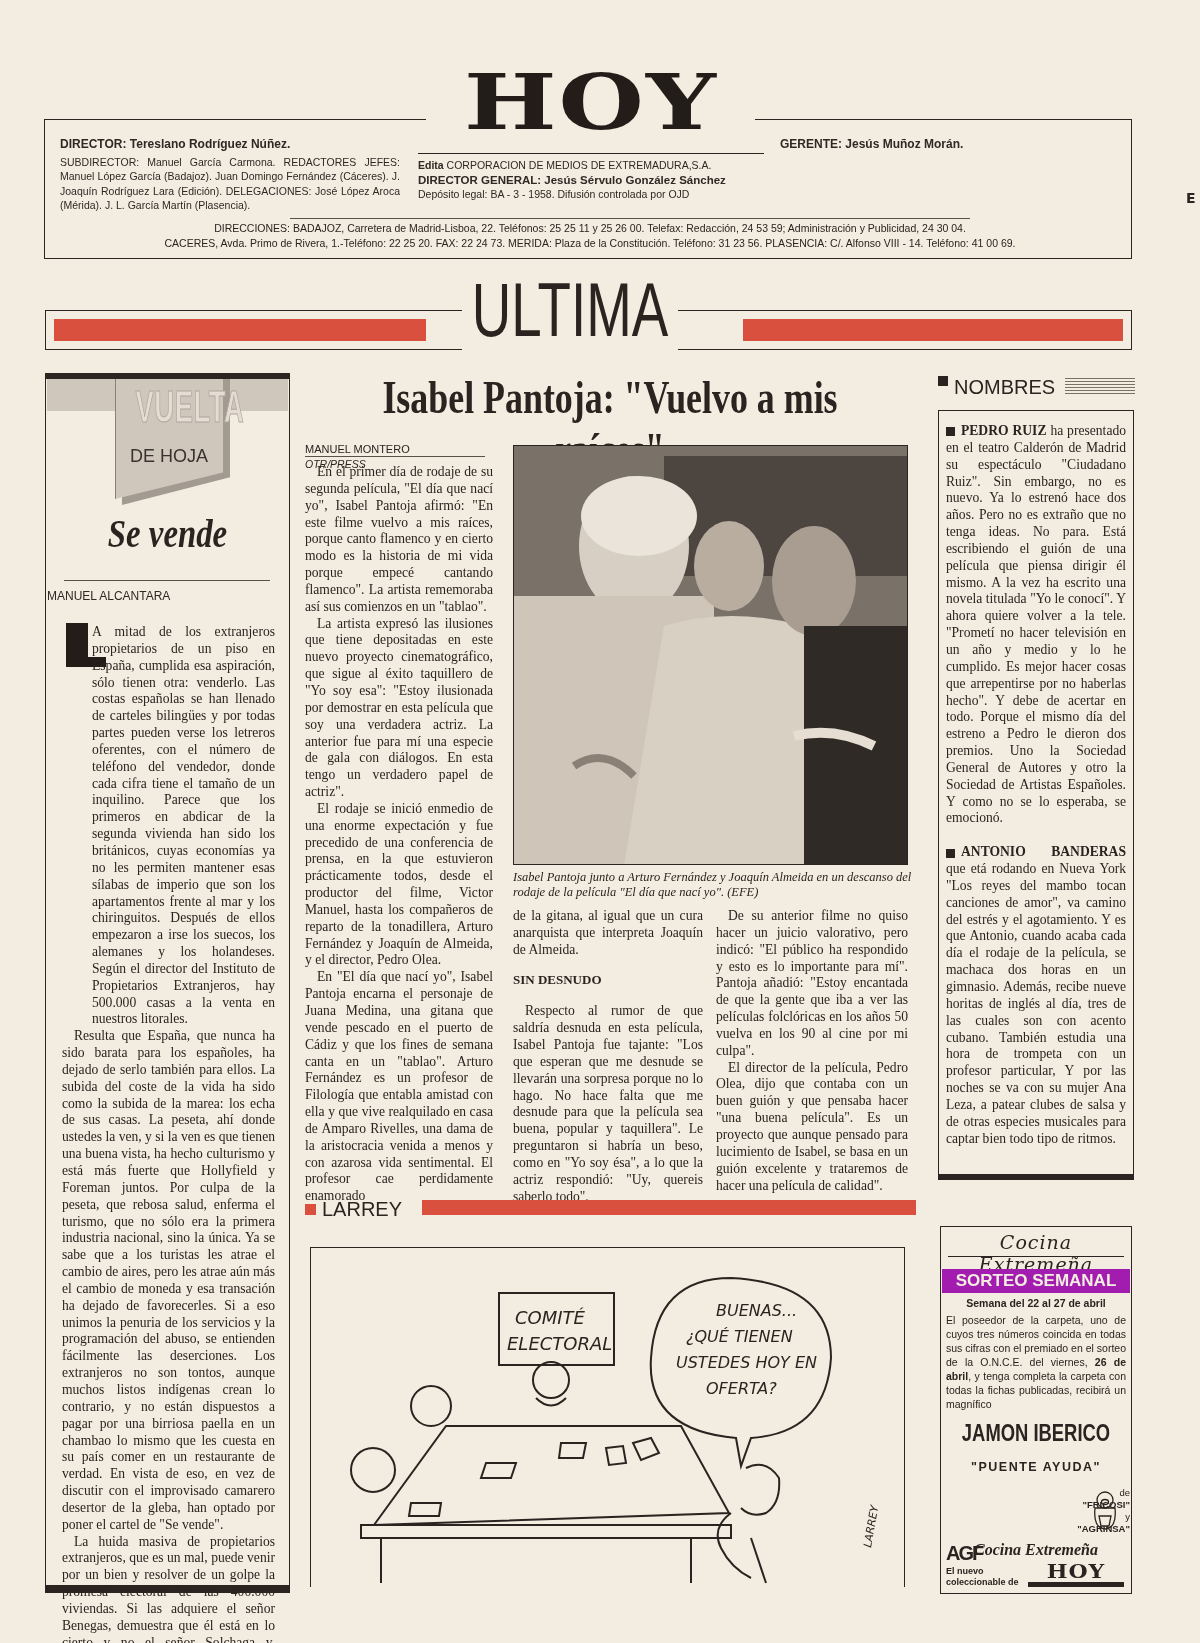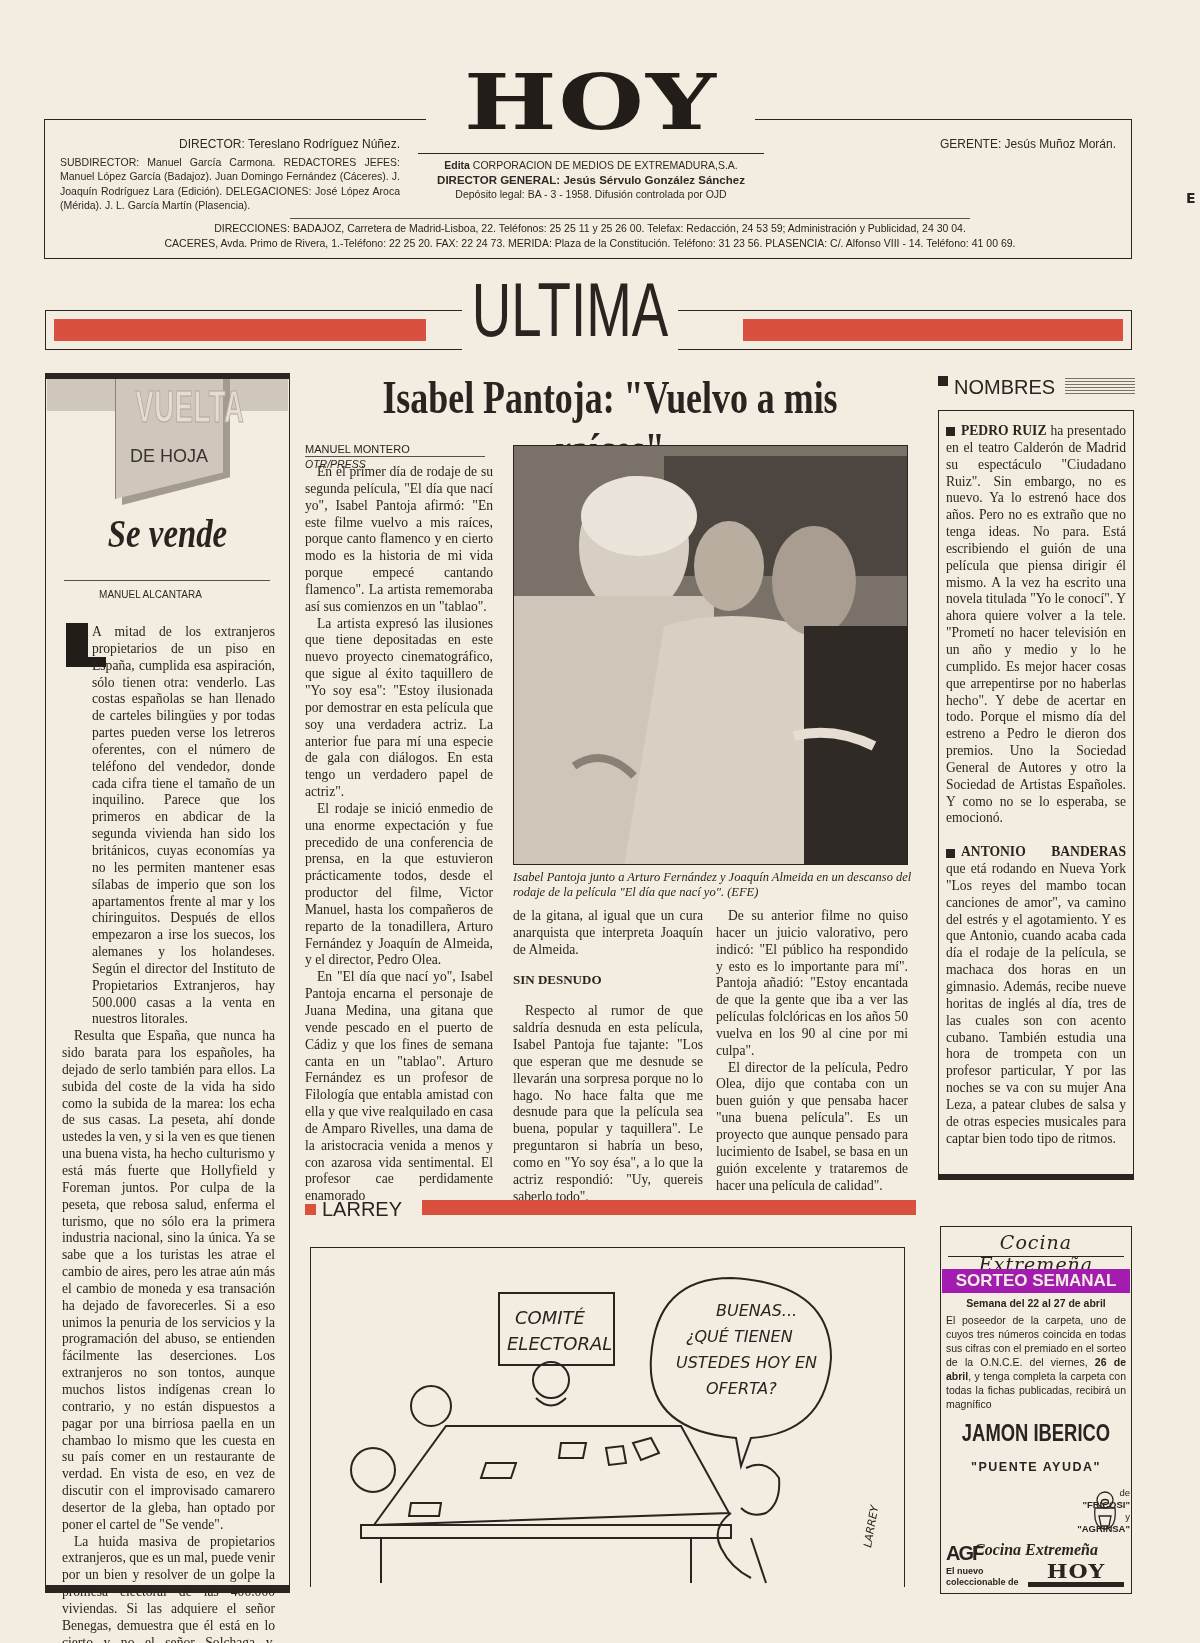--- a/index.html
+++ b/index.html
@@ -9,41 +9,41 @@
   .sans { font-family: "Liberation Sans", sans-serif; }
 
   
   .mast-box { left: 44px; top: 119px; width: 1088px; height: 140px; border: 1.5px solid #2c2420; border-top: none; }
   .mast-top-l { left: 44px; top: 119px; width: 382px; border-top: 1.5px solid #2c2420; }
   .mast-top-r { left: 755px; top: 119px; width: 377px; border-top: 1.5px solid #2c2420; }
   .logo { left: 418px; top: 68px; width: 346px; height: 88px; font-family: "DejaVu Serif", serif; font-weight: bold; font-size: 98px; line-height: 88px; letter-spacing: 2px; text-align: center; color: #231d1a; transform: scaleY(0.78); transform-origin: top center; }
   .logo-rule { left: 418px; top: 153px; width: 346px; border-top: 1.5px solid #2c2420; }
   .mast-col { font-size: 10.5px; line-height: 14.6px; color: #2f2824; }
   .mast-col b { font-weight: bold; }
-  .mast-h { font-size: 12px; font-weight: normal; text-align: right; margin-bottom: 3px; }
+  .mast-h { font-size: 12px; font-weight: bold; text-align: left; margin-bottom: 3px; }
   .mast-j { text-align: justify; }
-  .mast-c { text-align: center; }
+  .mast-c { text-align: left; }
   .dir-rule { left: 290px; top: 218px; width: 680px; border-top: 1px solid #5a504a; }
   .dirs { left: 60px; top: 221px; width: 1060px; font-size: 10.5px; line-height: 15px; text-align: center; }
 
   
   .ultima-box { left: 45px; top: 310px; width: 1087px; height: 40px; border: 1.5px solid #2c2420; }
   .ultima-bar { height: 22px; background: #d9513e; }
   .ultima-title { left: 420px; top: 270px; width: 300px; text-align: center; font-family: "Liberation Sans", sans-serif; font-size: 76px; line-height: 80px; color: #2a2420; transform: scaleX(0.72); background: #f3ece0; }
 
   
   .col-left { left: 45px; top: 373px; width: 245px; height: 1220px; border: 1.5px solid #2c2420; border-top: 6px solid #2c2420; border-bottom: 8px solid #2c2420; }
   .vh-band { left: 47px; top: 379px; width: 241px; height: 32px; background: #cfc6bc; }
   .vh-tag { left: 115px; top: 379px; width: 108px; height: 120px; background: #cfc6bc; clip-path: polygon(0 0, 100% 0, 100% 78%, 0 100%); border-left: 1px solid #8a8078; }
   .vh-tag-shadow { left: 122px; top: 379px; width: 108px; height: 126px; background: #a39a92; clip-path: polygon(0 0, 100% 0, 100% 78%, 0 100%); }
   .vuelta { left: 115px; top: 379px; width: 108px; text-align: center; font-family: "Liberation Sans", sans-serif; font-size: 44px; line-height: 56px; color: #e5ddd3; transform: scaleX(0.62); letter-spacing: 1px; font-weight: bold; -webkit-text-stroke: 1px #b0a69c; }
   .dehoja { left: 115px; top: 446px; width: 108px; text-align: center; font-size: 18px; color: #3a322d; }
   .sevende { left: 47px; top: 510px; width: 241px; text-align: center; font-size: 40px; font-weight: bold; font-style: italic; transform: scaleX(0.82); color: #2a2420; }
   .left-rule { left: 64px; top: 580px; width: 206px; border-top: 1px solid #5a504a; }
-  .byline-left { left: 47px; top: 589px; width: 207px; text-align: center; font-size: 10px; color: #2f2824; }
+  .byline-left { left: 47px; top: 589px; width: 207px; font-size: 12px; color: #2f2824; }
   .dropcap { left: 66px; top: 623px; width: 22px; height: 44px; background: #231d1a; }
   .dropcap::after { content: ""; position: absolute; left: 0; bottom: 0; width: 40px; height: 10px; background: #231d1a; }
   .body-text { font-size: 13.6px; line-height: 16.85px; text-align: justify; color: #2a2420; }
   .body-text p { text-indent: 12px; }
   .body-text p.noindent { text-indent: 0; }
   .left-body { left: 62px; top: 624px; width: 213px; }
 
   
   .headline { left: 300px; top: 372px; width: 620px; text-align: center; font-size: 46px; font-weight: bold; line-height: 52px; transform: scaleX(0.78); color: #2a2420; }
   .byline-main { left: 305px; top: 442px; width: 180px; font-size: 11px; line-height: 14px; }

